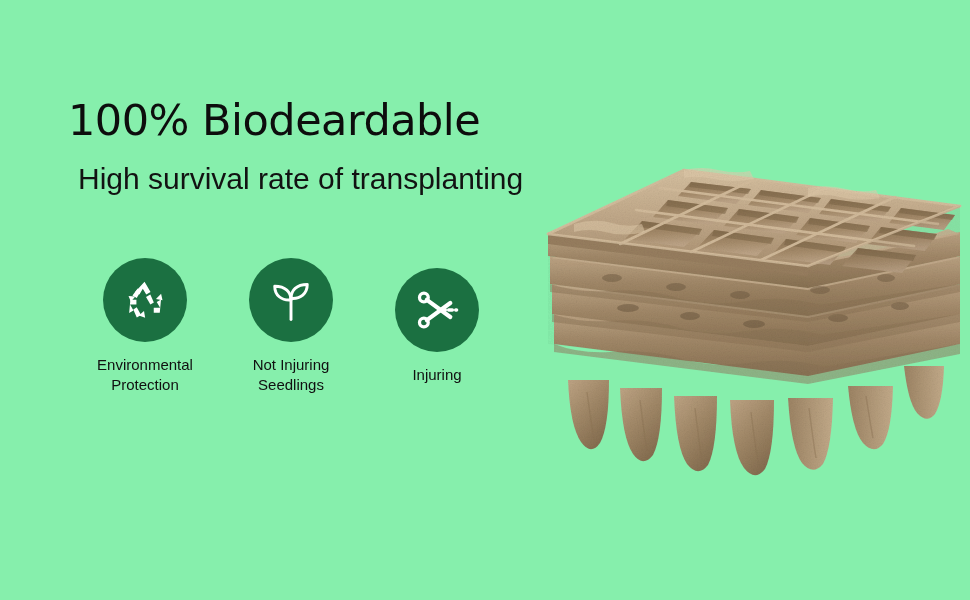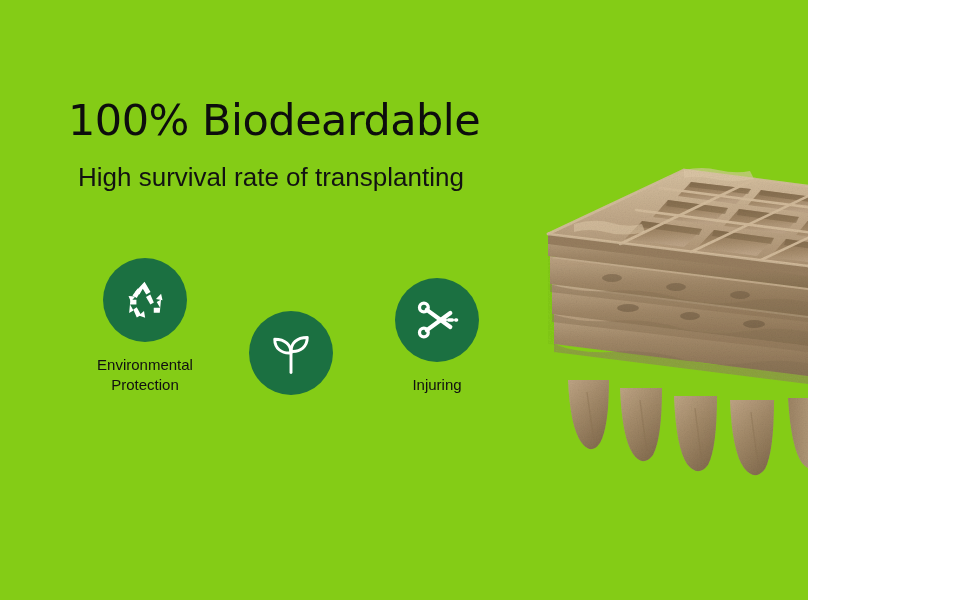--- a/index.html
+++ b/index.html
@@ -3,23 +3,23 @@
 <meta charset="utf-8">
 <title>Biodegradable Seedling Tray Product Infographic</title>
 <style>
   html, body {
     margin: 0;
     padding: 0;
     background: #ffffff;
   }
   #stage {
     position: relative;
-    width: 808px;
+    width: 970px;
     height: 600px;
-    background: #84cc16;
+    background: #86efac;
     overflow: hidden;
     font-family: "Liberation Sans", sans-serif;
     -webkit-font-smoothing: antialiased;
   }
 
   
   #headline {
     position: absolute;
     left: 68px;
     top: 99px;
@@ -29,36 +29,36 @@
     letter-spacing: -0.5px;
     color: #0d0d0d;
     line-height: 1;
     white-space: nowrap;
   }
   #subhead {
     position: absolute;
     left: 78px;
     top: 164px;
     font-family: "Liberation Sans", sans-serif;
-    font-size: 26px;
+    font-size: 30px;
     font-weight: 400;
     letter-spacing: 0px;
     color: #121212;
     line-height: 1;
     white-space: nowrap;
   }
 
   
   #features {
     position: absolute;
     left: 72px;
     top: 258px;
     width: 440px;
     display: flex;
-    align-items: flex-end;
+    align-items: center;
   }
   .feature {
     width: 146px;
     display: flex;
     flex-direction: column;
     align-items: center;
   }
   .badge {
     width: 84px;
     height: 84px;
@@ -135,20 +135,22 @@
 
               <path d="M32 56 L32 27"></path>
 
               <path d="M32 32 C 20 33 12 26 12 15 C 25 15 32 22 32 32 Z"></path>
 
               <path d="M32 30 C 44 31 52 24 52 13 C 39 13 32 20 32 30 Z"></path>
             </g>
           </svg>
         </span>
       </div>
+      <div class="feature-caption">Not Injuring
+Seedlings</div>
     </div>
 
     <div class="feature">
       <div class="badge">
         <span>
           <svg width="50" height="50" viewBox="0 0 64 64" aria-hidden="true">
             <g stroke="#ffffff" fill="none" stroke-linecap="round" stroke-linejoin="round">
 
               <path d="M19 19 L49 41" stroke-width="5.4"></path>
               <path d="M19 45 L49 23" stroke-width="5.4"></path>

